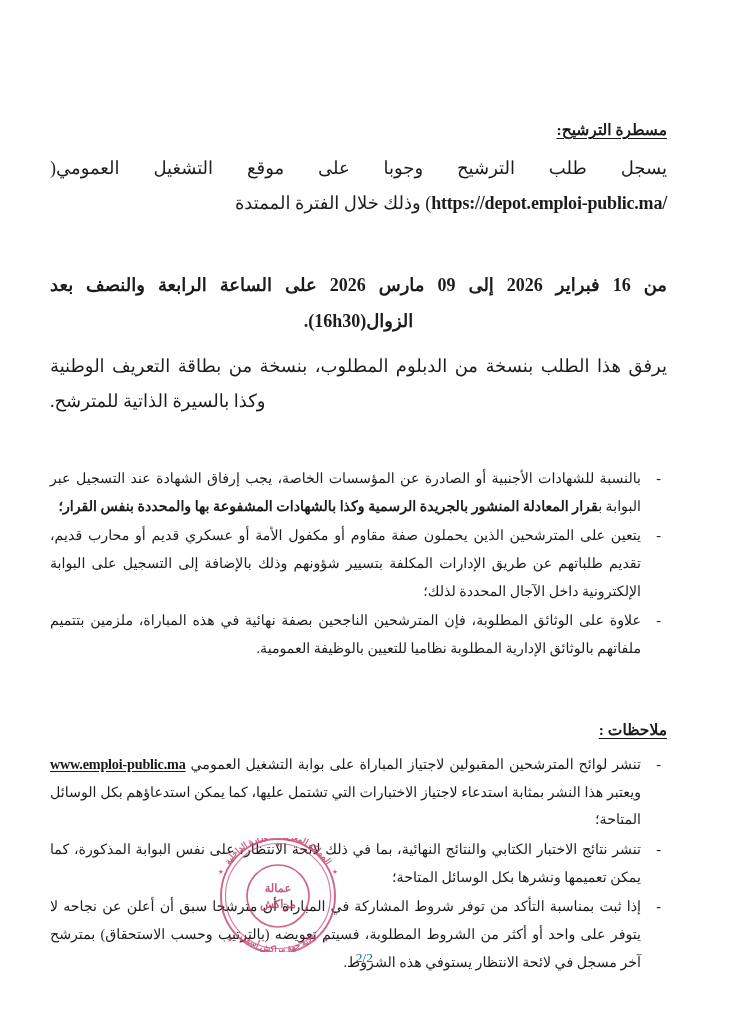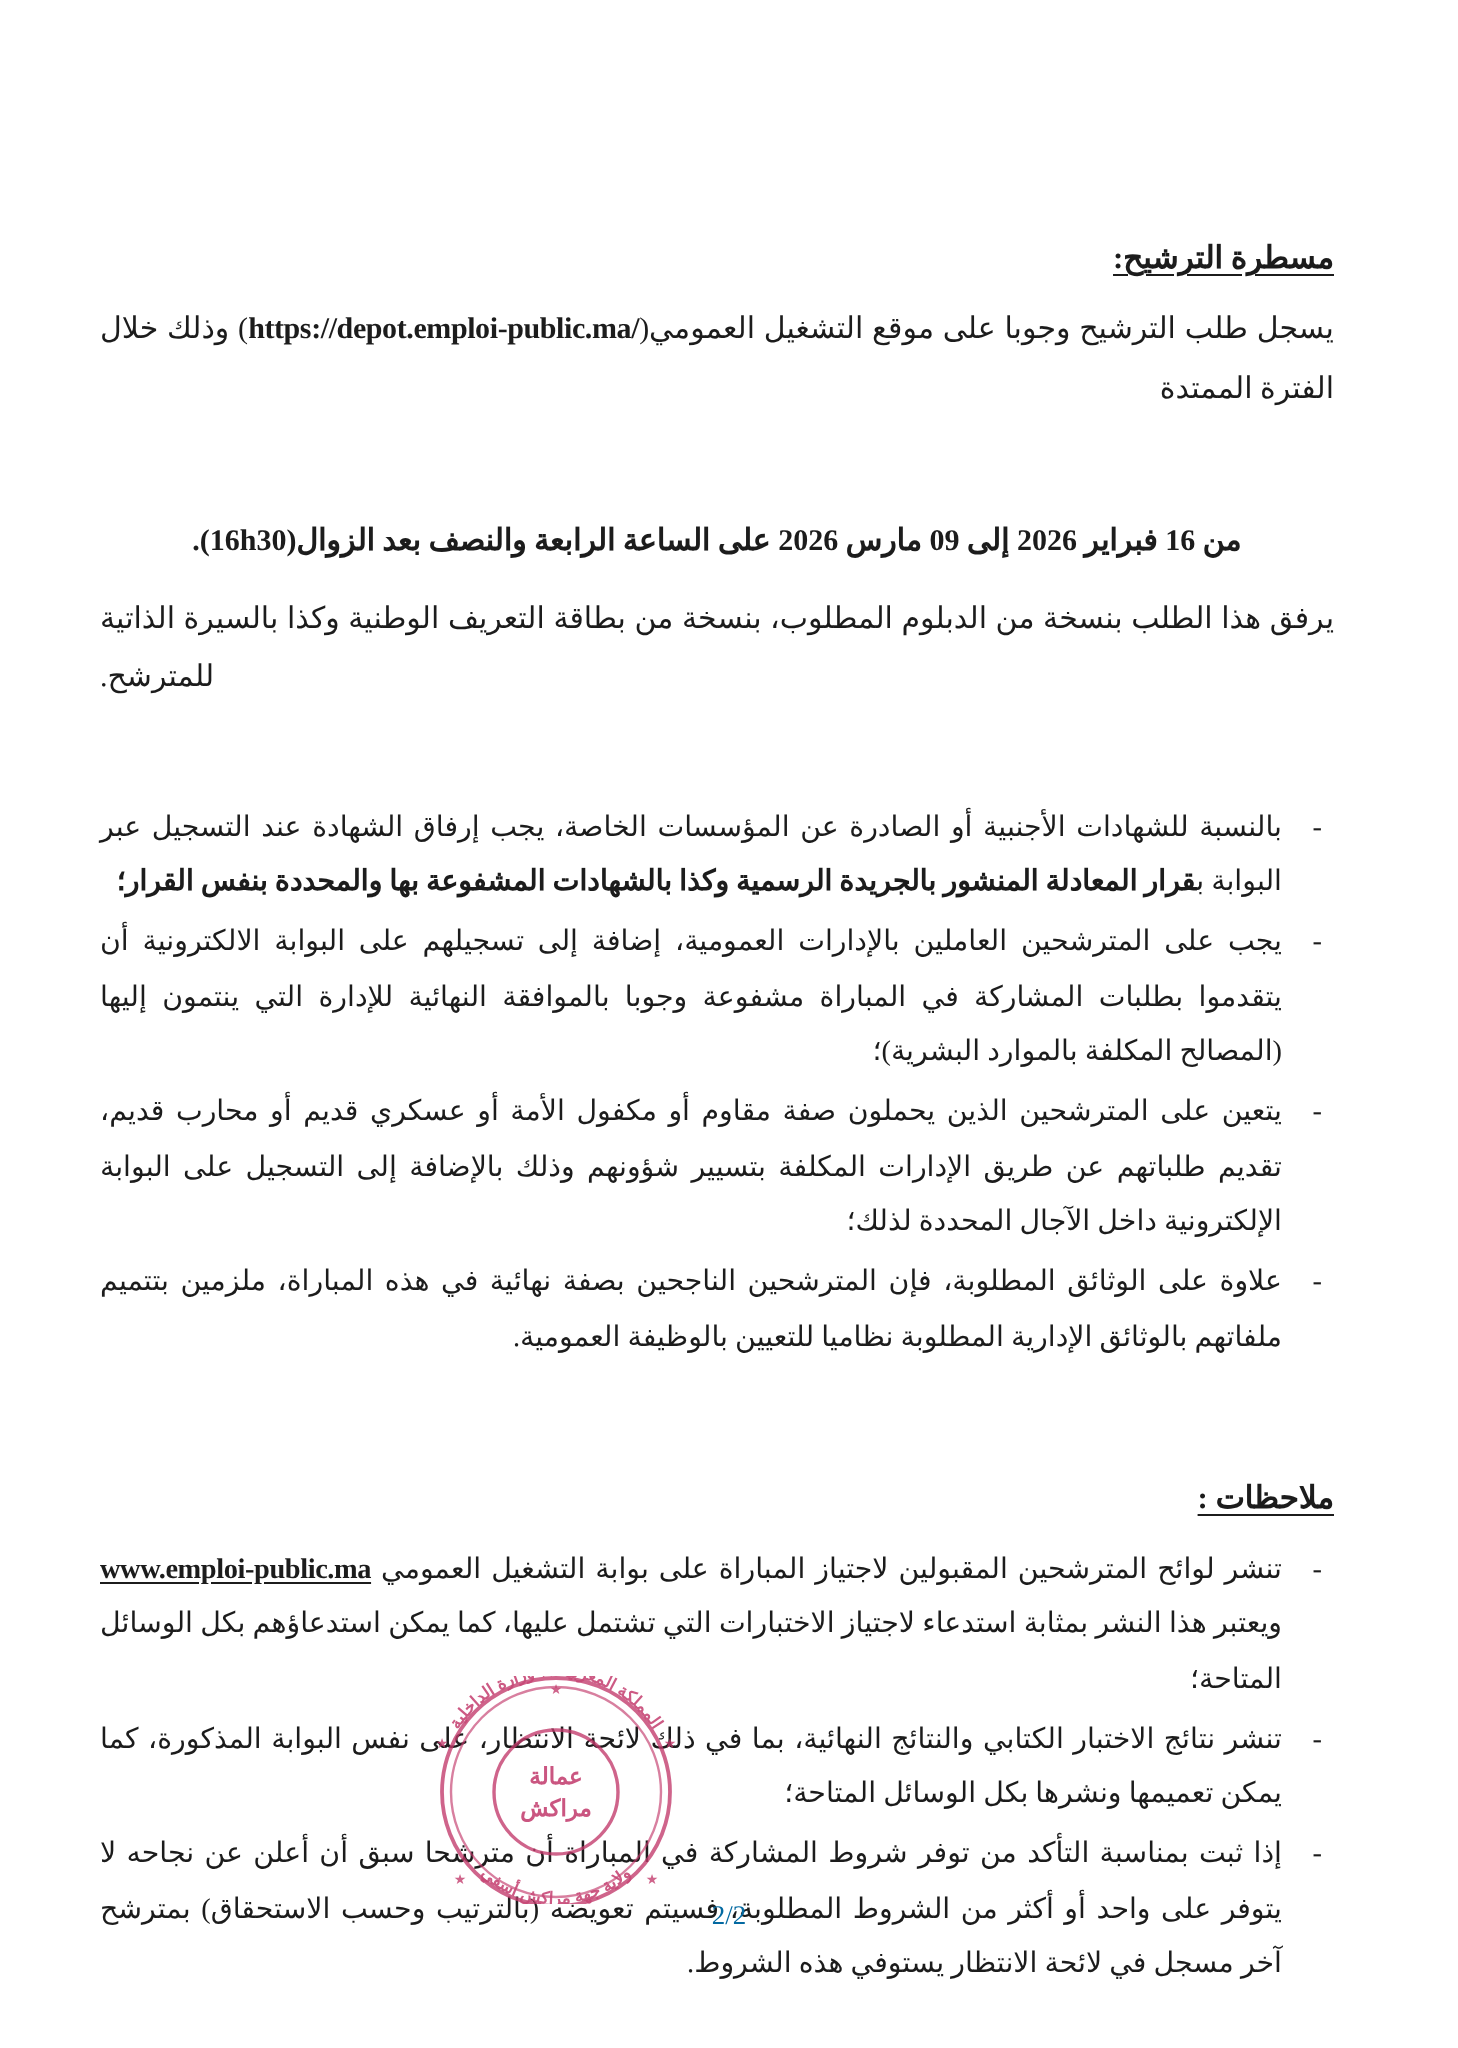--- a/index.html
+++ b/index.html
@@ -51,21 +51,21 @@
   .heading-block {
     text-align: right;
     margin-top: 23px;
   }
   .heading-block .section-heading {
     display: inline-block;
   }
 
   
   .para {
-    font-size: 15px;
+    font-size: 18px;
     line-height: 1.95;
     margin: 0;
     text-align: justify;
     text-align-last: right;
     direction: rtl;
   }
   .para.justify-both {
     text-align: justify;
     text-align-last: right;
   }
@@ -175,21 +175,20 @@
     <p class="para left-last"><span>يرفق هذا الطلب بنسخة من الدبلوم المطلوب، بنسخة من بطاقة التعريف الوطنية وكذا بالسيرة الذاتية للمترشح.</span></p>
 
     <div class="gap-xl"></div>
 
 
     <div class="gap-sm"></div>
 
     <ul class="bullets">
       <li class="center-last"><span>بالنسبة للشهادات الأجنبية أو الصادرة عن المؤسسات الخاصة، يجب إرفاق الشهادة عند التسجيل عبر البوابة ب</span><span class="bold">قرار المعادلة المنشور بالجريدة الرسمية وكذا بالشهادات المشفوعة بها والمحددة بنفس القرار؛</span></li>
 
-      <li><span>يجب على المترشحين العاملين بالإدارات العمومية، إضافة إلى تسجيلهم على البوابة الالكترونية أن يتقدموا بطلبات المشاركة في المباراة مشفوعة وجوبا بالموافقة النهائية للإدارة التي ينتمون إليها (المصالح المكلفة بالموارد البشرية)؛</span></li>
 
       <li><span>يتعين على المترشحين الذين يحملون صفة مقاوم أو مكفول الأمة أو عسكري قديم أو محارب قديم، تقديم طلباتهم عن طريق الإدارات المكلفة بتسيير شؤونهم وذلك بالإضافة إلى التسجيل على البوابة الإلكترونية داخل الآجال المحددة لذلك؛</span></li>
 
 
       <li><span>علاوة على الوثائق المطلوبة، فإن المترشحين الناجحين بصفة نهائية في هذه المباراة، ملزمين بتتميم ملفاتهم بالوثائق الإدارية المطلوبة نظاميا للتعيين بالوظيفة العمومية.</span></li>
     </ul>
 
     <div class="gap-lg"></div>
 
     <div class="heading-block">

